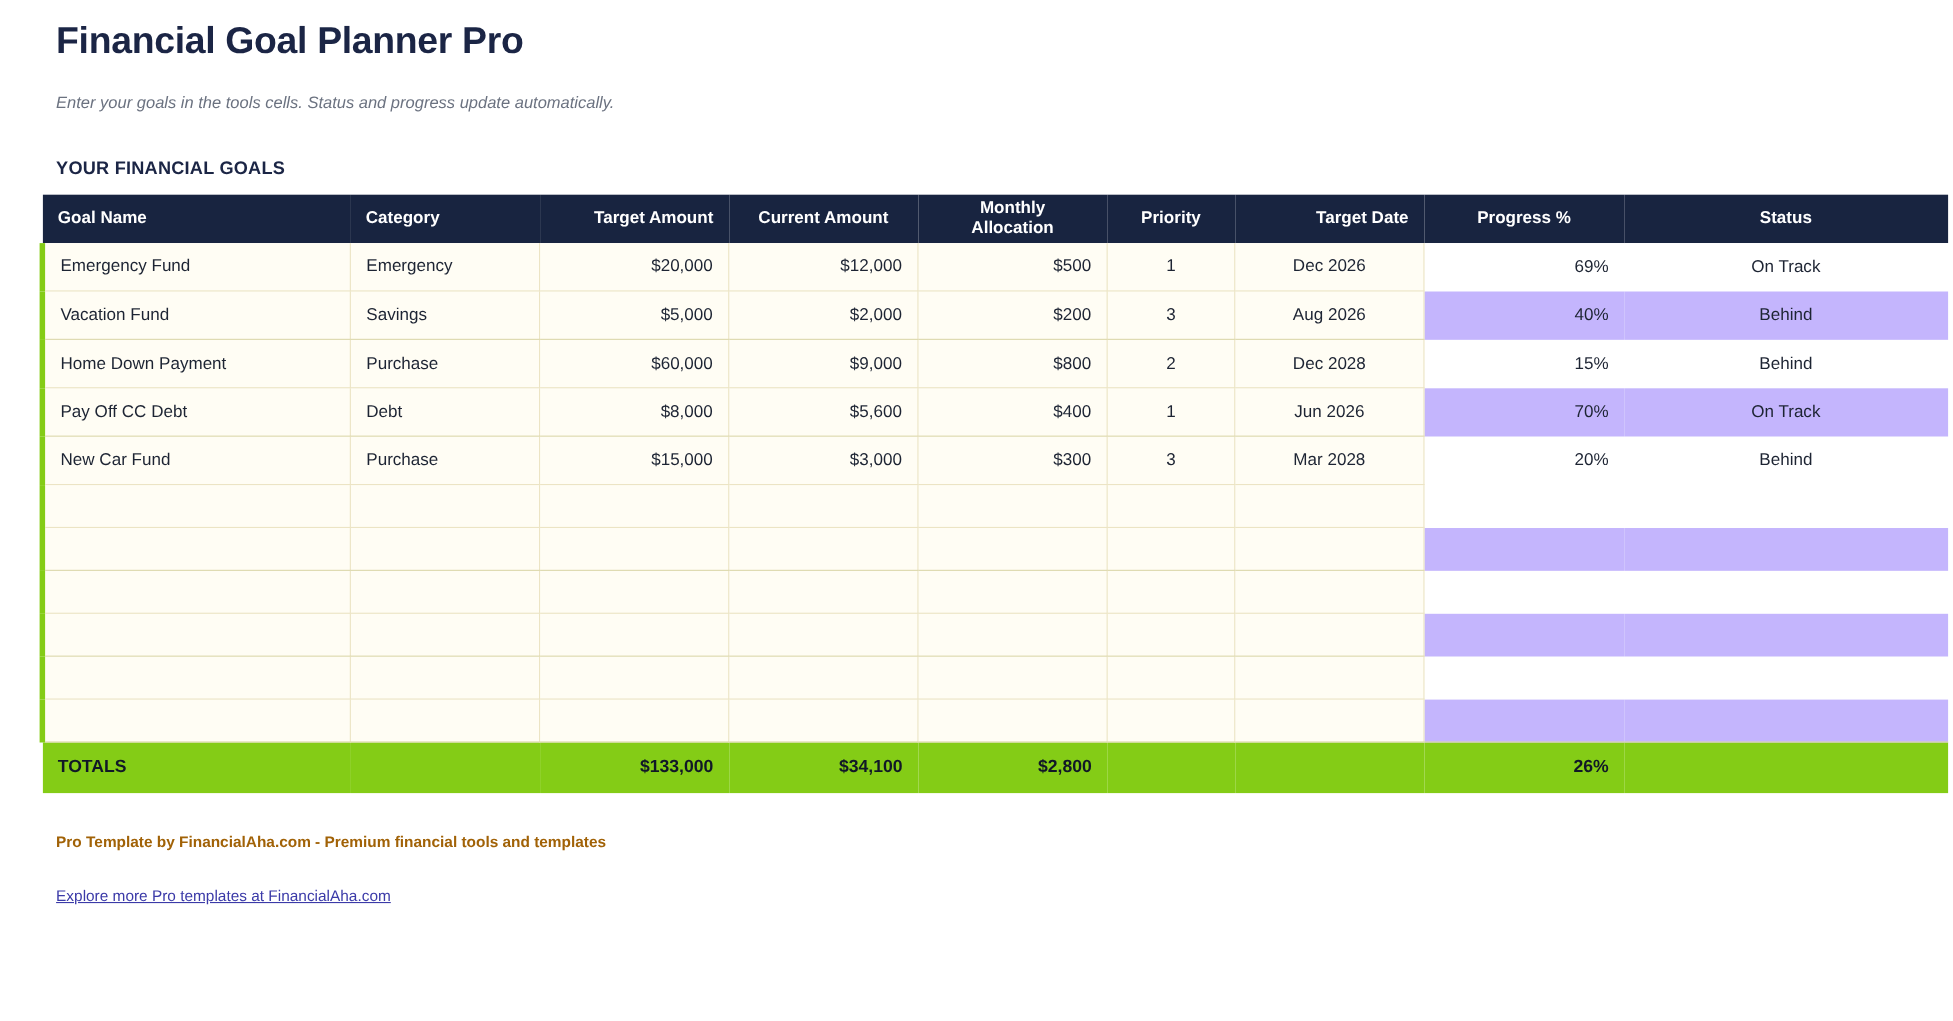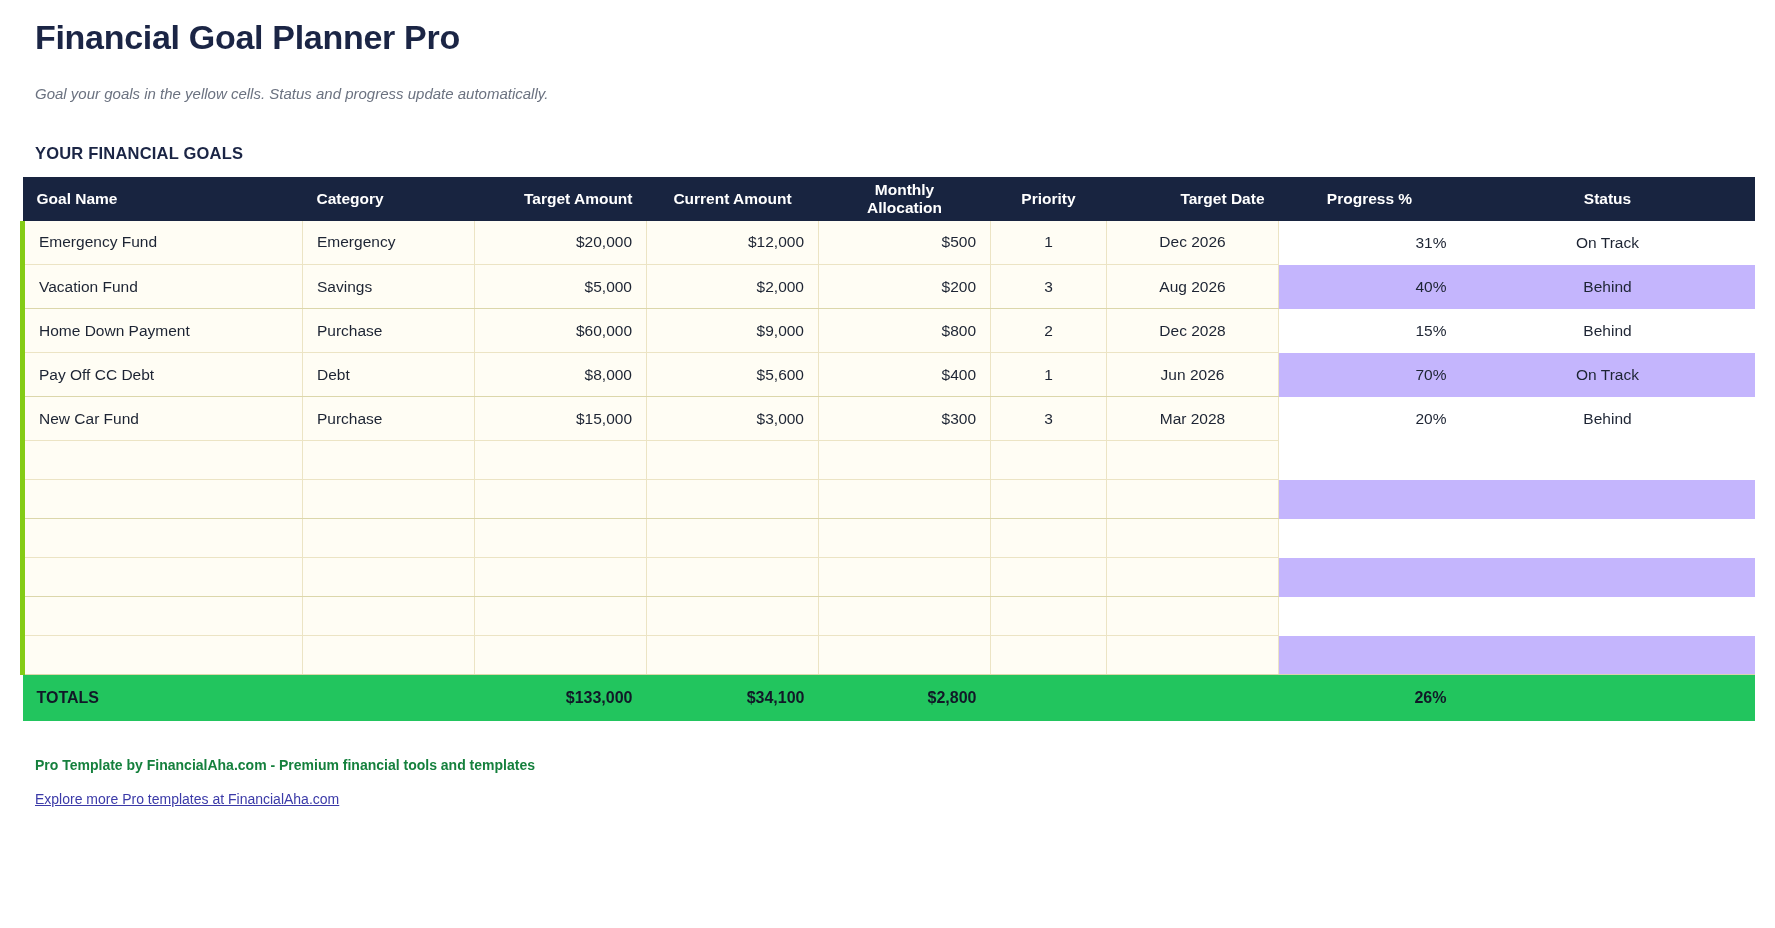--- a/index.html
+++ b/index.html
@@ -9,21 +9,21 @@
     background: #ffffff;
   }
   body {
     width: 1775px;
     height: 928px;
     font-family: "Liberation Sans", sans-serif;
     color: #1d2433;
     overflow: hidden;
   }
   .page {
-    padding: 0 20px;
+    padding: 0 36px;
     box-sizing: border-box;
   }
   .page-title {
     font-size: 34px;
     font-weight: bold;
     color: #1b2545;
     margin: 16px 0 0 15px;
     letter-spacing: -0.3px;
     line-height: 1.25;
   }
@@ -92,53 +92,53 @@
   tr.alt td.calc { background: #c4b5fd; }
 
   td.num   { text-align: right; }
   td.ctr   { text-align: center; }
   td.left  { text-align: left; }
 
   tbody tr.blank td { height: 39px; }
 
   
   tr.totals td {
-    background: #22c55e;
+    background: #84cc16;
     font-weight: bold;
     font-size: 16px;
     color: #111827;
     border: none;
     border-top: 1px solid #d9d2b0;
     height: 46px;
   }
 
   
   .footer-note {
     font-size: 14px;
     font-weight: bold;
-    color: #15803d;
-    margin: 36px 0 1px 15px;
+    color: #a16207;
+    margin: 36px 0 16px 15px;
   }
   .footer-link {
     display: inline-block;
     font-size: 14px;
     color: #3b3aa8;
     text-decoration: underline;
     margin: 17px 0 0 15px;
     cursor: pointer;
   }
 </style>
 </head>
 <body>
 
 <div class="page">
 
   <h1 class="page-title">Financial Goal Planner Pro</h1>
 
-  <p class="subtitle">Goal your goals in the yellow cells. Status and progress update automatically.</p>
+  <p class="subtitle">Enter your goals in the tools cells. Status and progress update automatically.</p>
 
   <h2 class="section-title">YOUR FINANCIAL GOALS</h2>
 
   <table class="goals">
     <thead>
       <tr>
         <th class="c-goal">Goal Name</th>
         <th class="c-cat">Category</th>
         <th class="c-target">Target Amount</th>
         <th class="c-current">Current Amount</th>
@@ -151,21 +151,21 @@
     </thead>
     <tbody id="goals-body">
         <tr>
           <td class="edit first left">Emergency Fund</td>
           <td class="edit left">Emergency</td>
           <td class="edit num">$20,000</td>
           <td class="edit num">$12,000</td>
           <td class="edit num">$500</td>
           <td class="edit ctr">1</td>
           <td class="edit ctr">Dec 2026</td>
-          <td class="calc num">31%</td>
+          <td class="calc num">69%</td>
           <td class="calc ctr">On Track</td>
         </tr>
         <tr class="alt">
           <td class="edit first left">Vacation Fund</td>
           <td class="edit left">Savings</td>
           <td class="edit num">$5,000</td>
           <td class="edit num">$2,000</td>
           <td class="edit num">$200</td>
           <td class="edit ctr">3</td>
           <td class="edit ctr">Aug 2026</td>

